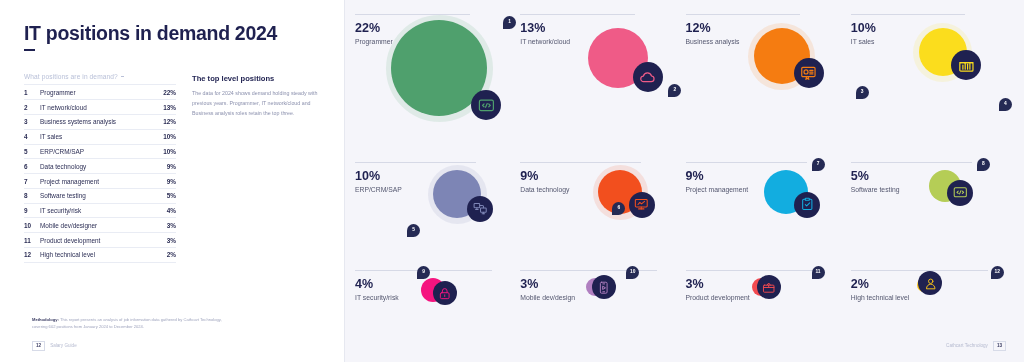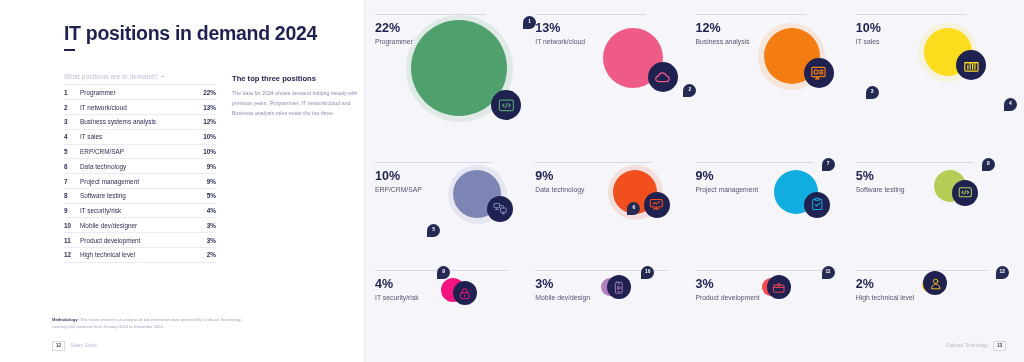--- a/index.html
+++ b/index.html
@@ -12,23 +12,22 @@
     overflow: hidden;
     display: flex;
   }
 
   
   .left-page {
     width: 345px;
     height: 362px;
     background: #ffffff;
     position: relative;
-    padding: 22px 30px 0 44px;
+    padding: 22px 30px 0 24px;
     flex: none;
-    margin-left: 20px;
   }
 
   .page-title {
     font-size: 19.5px;
     font-weight: bold;
     color: #1f2150;
     letter-spacing: -0.3px;
     line-height: 1.15;
   }
   .title-rule {
@@ -297,21 +296,21 @@
             <tr>
               <td class="td-rank">12</td>
               <td class="td-name">High technical level</td>
               <td class="td-pct">2%</td>
             </tr>
           </tbody>
       </table>
     </div>
 
     <div class="col-note">
-      <div class="note-title">The top three positions</div>
+      <div class="note-title">The top level positions</div>
       <div class="note-body">The data for 2024 shows demand holding steady with previous years. Programmer, IT network/cloud and Business analysis roles retain the top three.</div>
     </div>
 
   </div>
 
   <div class="methodology">
     <b>Methodology:</b>
     <span>This report presents an analysis of job information data gathered by Cathcart Technology, covering 602 positions from January 2024 to December 2024.</span>
   </div>
 

